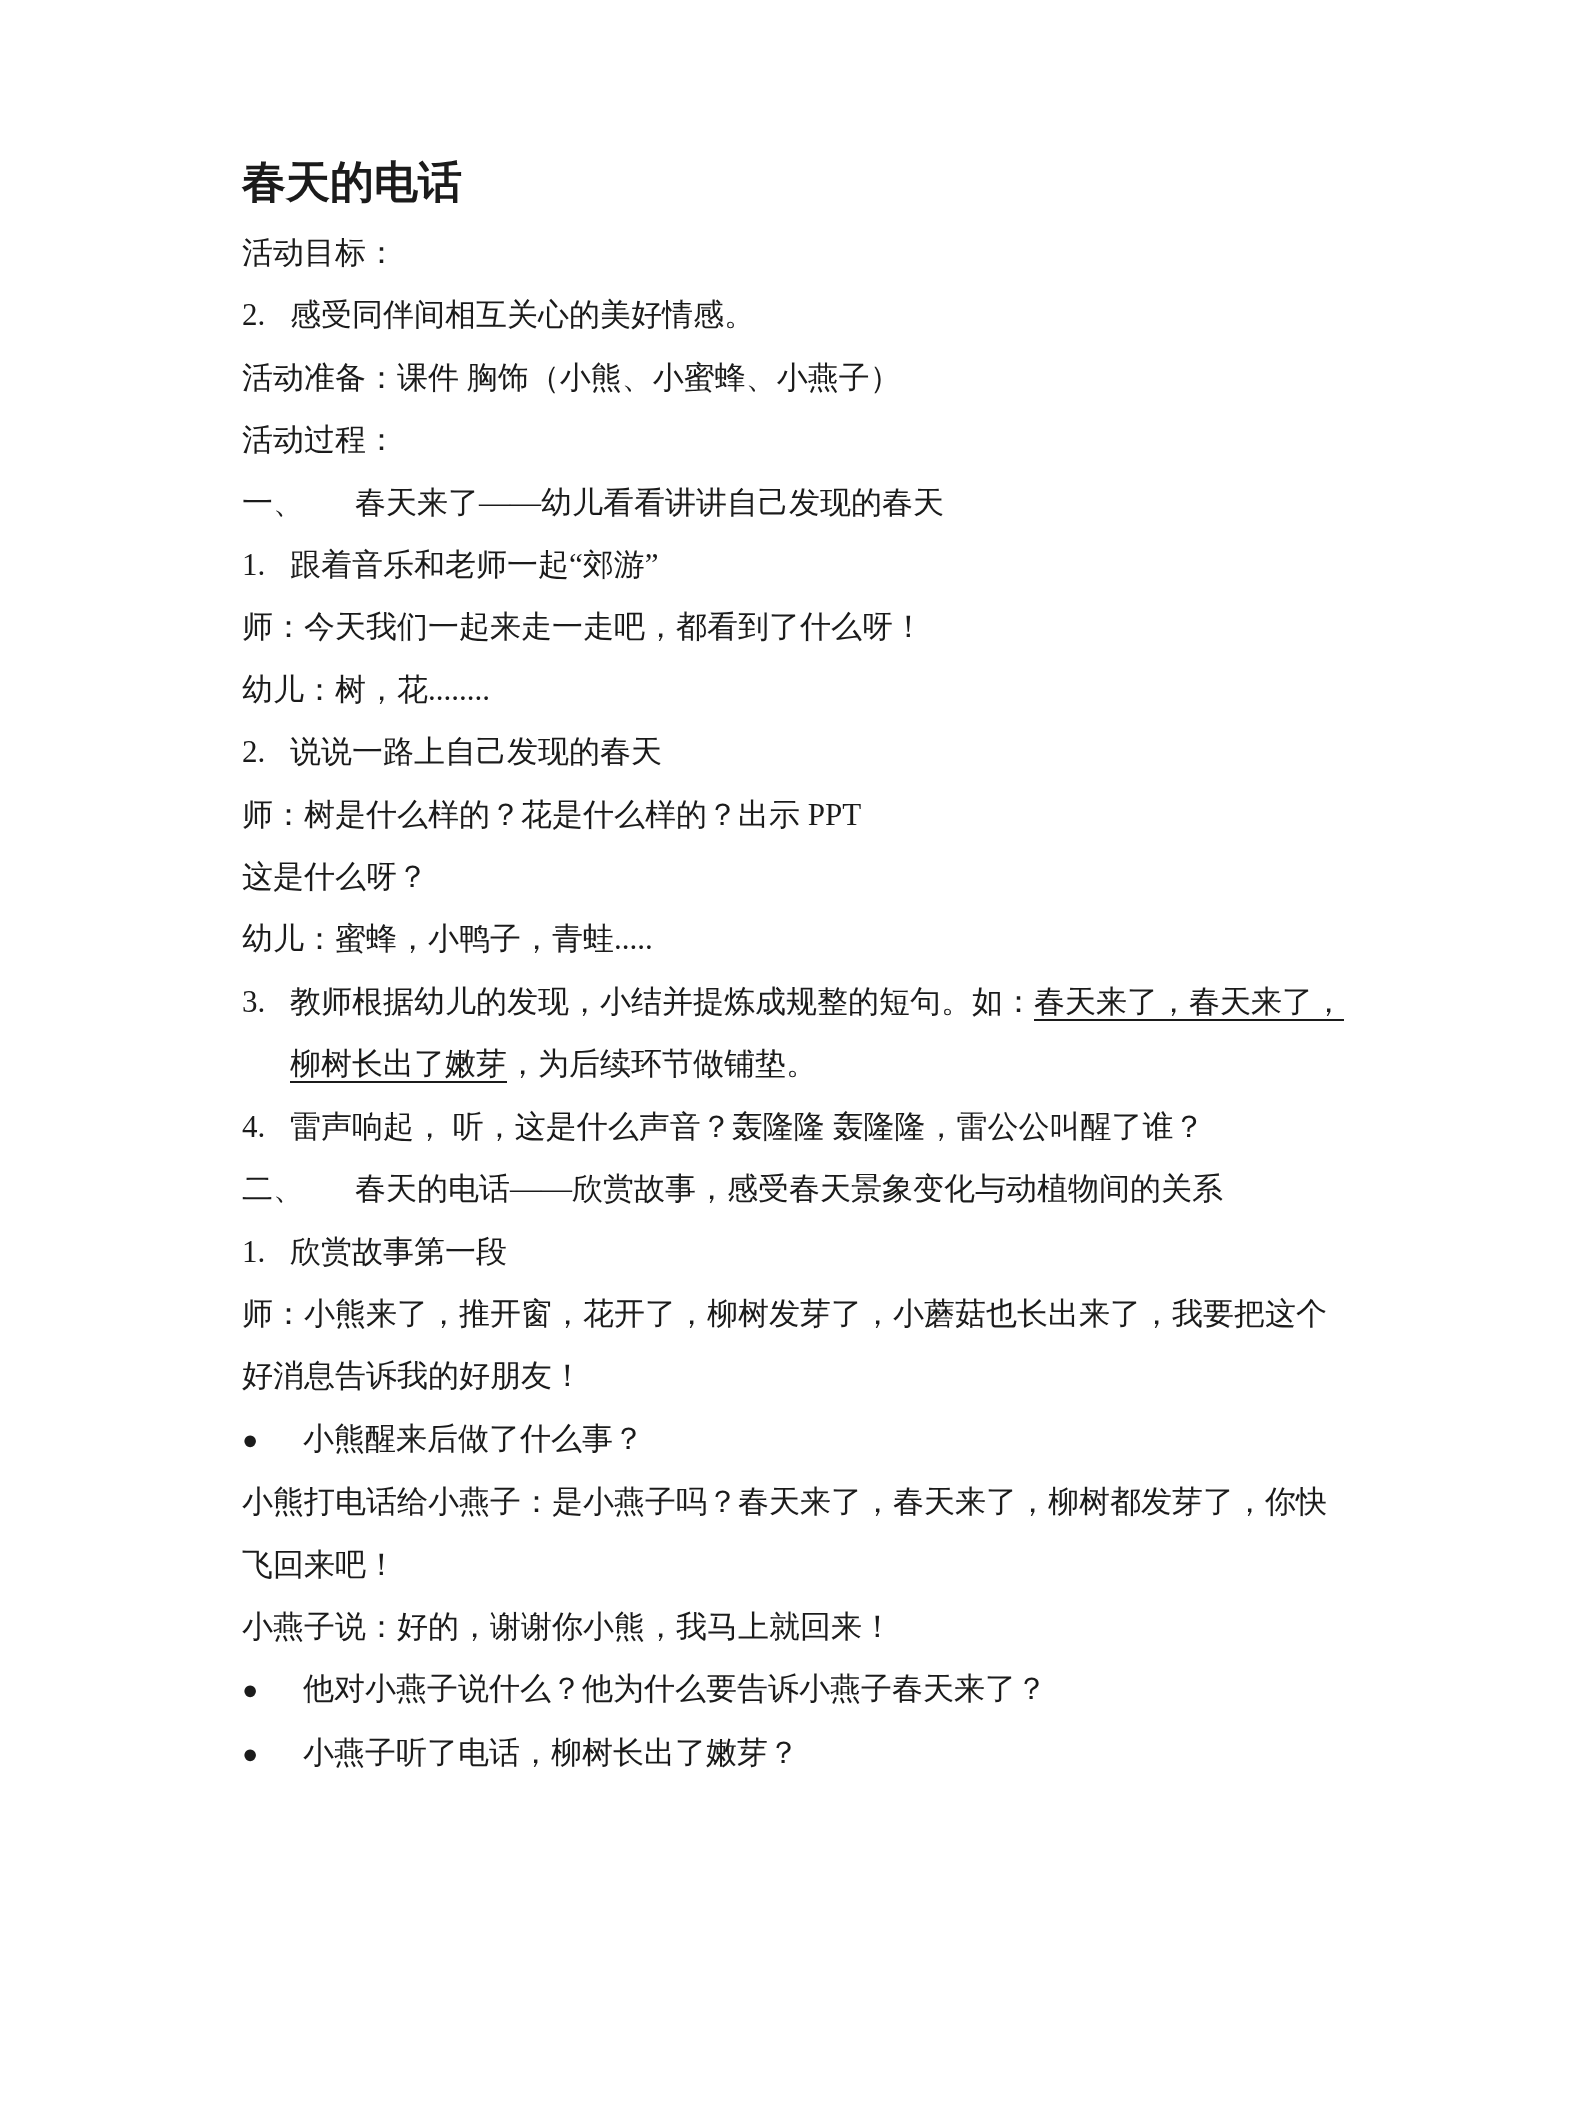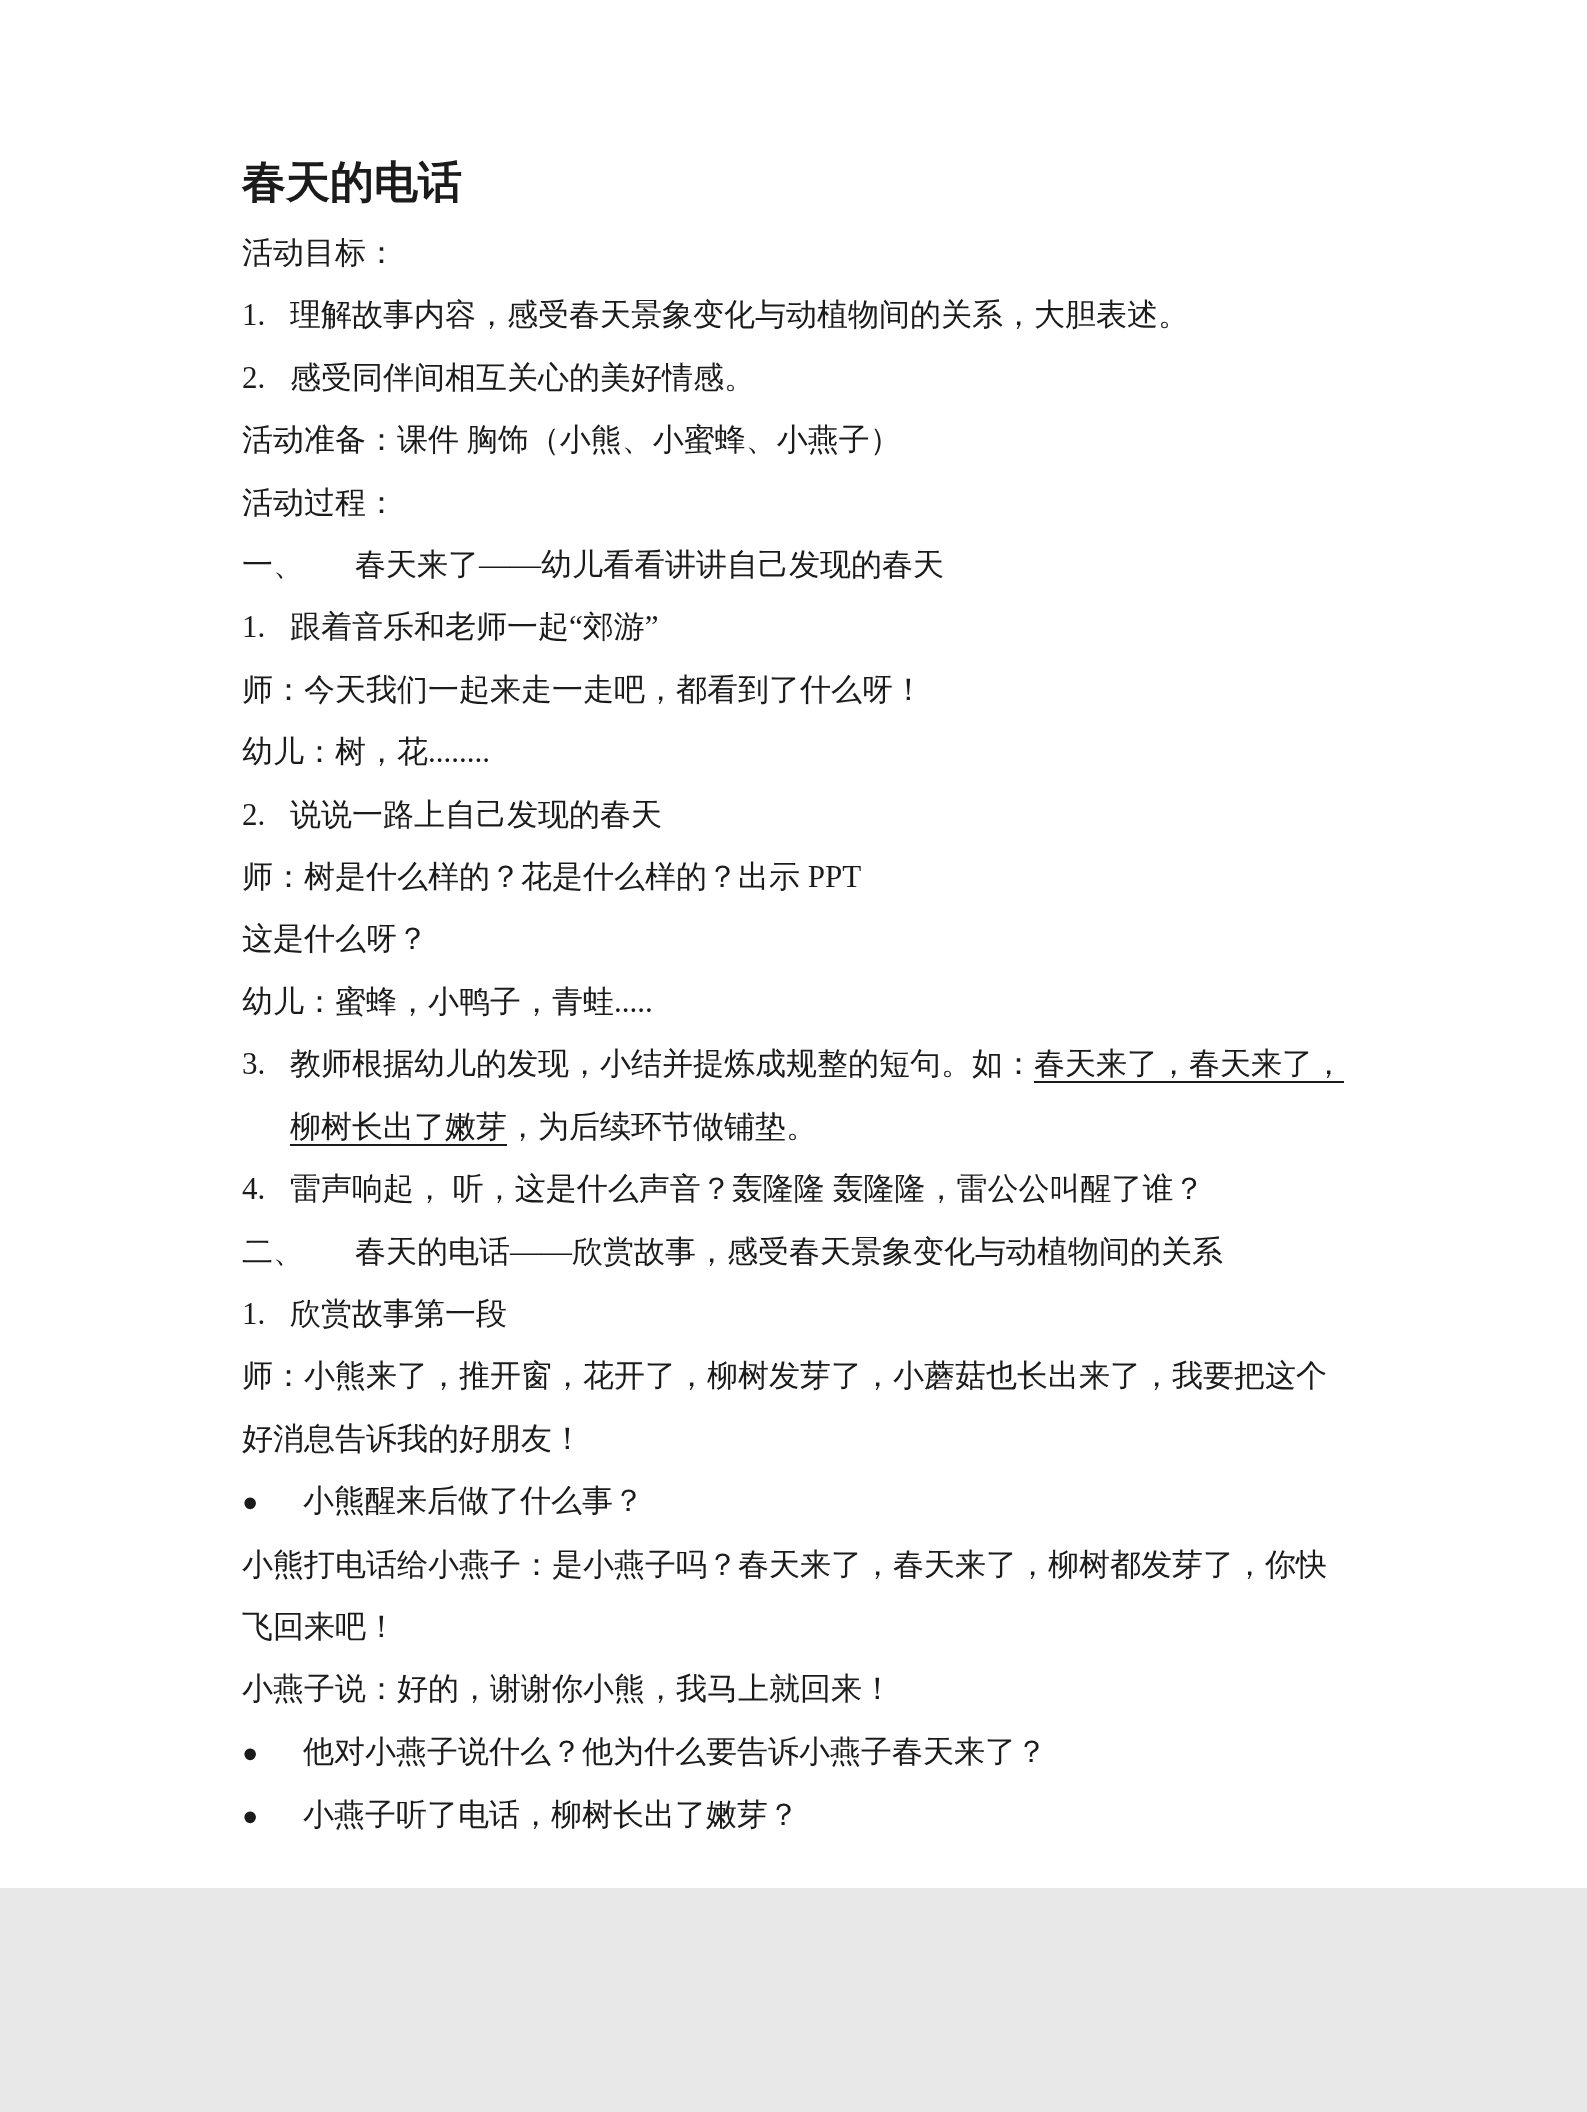--- a/index.html
+++ b/index.html
@@ -1,19 +1,19 @@
 <!DOCTYPE html>
 <html><head>
 <meta charset="utf-8">
 <style>
   html,body{margin:0;padding:0;background:#e8e8e8;}
   .page{
     position:relative;
     width:1587px;
-    height:1888px;
+    height:2112px;
     margin:0 auto;
     background:#ffffff;
     box-sizing:border-box;
     padding:149px 170px 0 242px;
     font-family:"Liberation Serif","DejaVu Serif",serif;
     color:#1b1b1b;
     overflow:hidden;
   }
   .doc-title{
     font-family:"Liberation Sans","DejaVu Sans",sans-serif;
@@ -42,21 +42,20 @@
     margin-top:24px;
   }
 </style>
 </head>
 <body>
 
 <div class="page">
   <h1 class="doc-title">春天的电话</h1>
   <div class="doc-body" id="doc-body">
       <div class="line kind-plain"><span class="seg">活动目标：</span></div>
-      <div class="line kind-num"><span class="marker">1.</span><span class="seg">理解故事内容，感受春天景象变化与动植物间的关系，大胆表述。</span></div>
       <div class="line kind-num"><span class="marker">2.</span><span class="seg">感受同伴间相互关心的美好情感。</span></div>
       <div class="line kind-plain"><span class="seg">活动准备：课件 胸饰（小熊、小蜜蜂、小燕子）</span></div>
       <div class="line kind-plain"><span class="seg">活动过程：</span></div>
       <div class="line kind-cn"><span class="marker">一、</span><span class="seg">春天来了——幼儿看看讲讲自己发现的春天</span></div>
       <div class="line kind-num"><span class="marker">1.</span><span class="seg">跟着音乐和老师一起“郊游”</span></div>
       <div class="line kind-plain"><span class="seg">师：今天我们一起来走一走吧，都看到了什么呀！</span></div>
       <div class="line kind-plain"><span class="seg">幼儿：树，花........</span></div>
       <div class="line kind-num"><span class="marker">2.</span><span class="seg">说说一路上自己发现的春天</span></div>
       <div class="line kind-plain"><span class="seg">师：树是什么样的？花是什么样的？出示 PPT</span></div>
       <div class="line kind-plain"><span class="seg">这是什么呀？</span></div>

